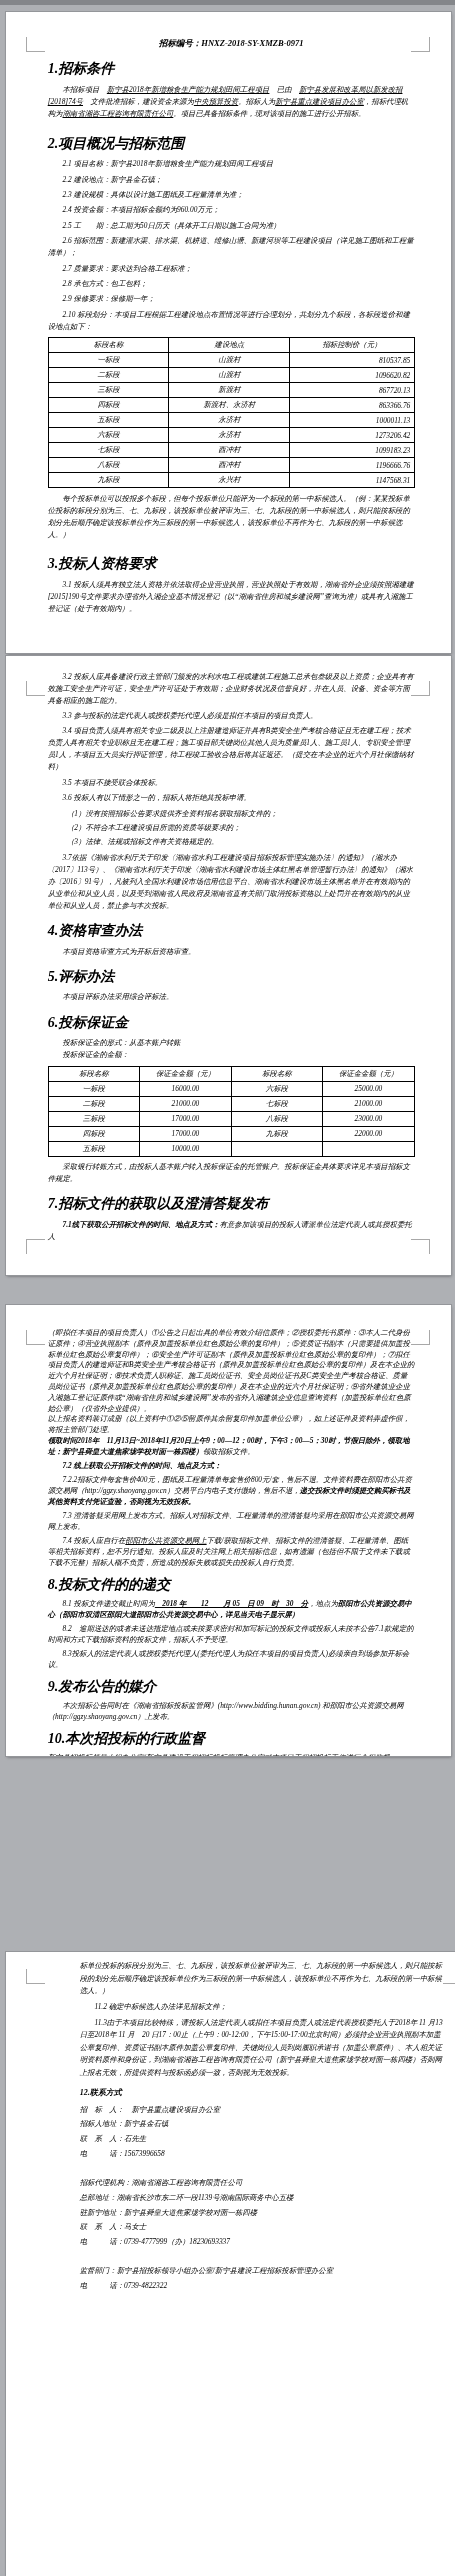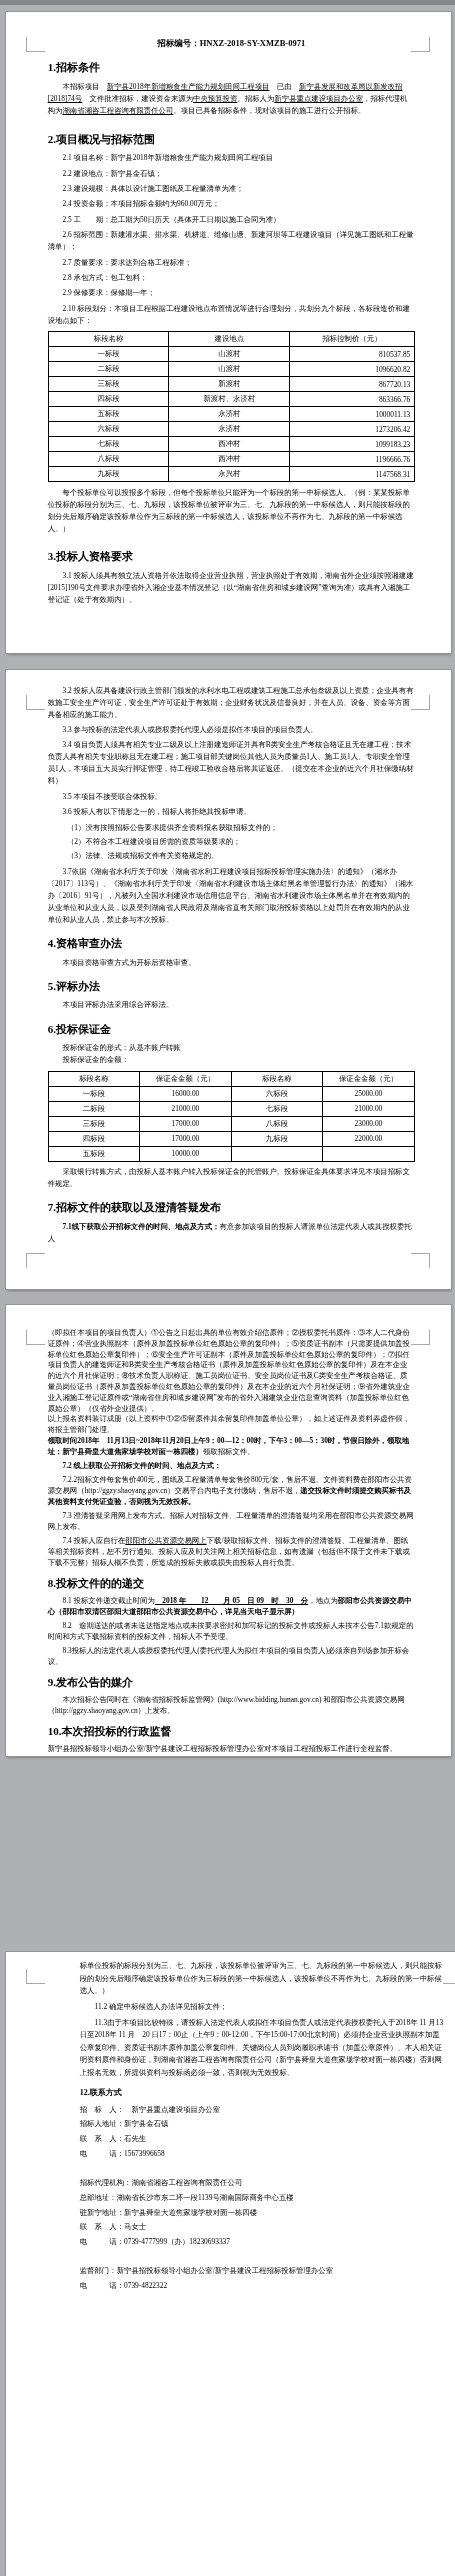--- a/index.html
+++ b/index.html
@@ -9,38 +9,39 @@
     background:#aeb0b4;
     font-family:"Liberation Serif","DejaVu Serif",serif;
     color:#000;
   }
   .topbar{position:absolute;top:0;left:0;right:0;height:5.1px;background:#84868a;}
   .page{
     position:absolute;left:5.7px;width:445px;background:#ffffff;
     outline:0.6px solid #94969a;
     box-shadow:1.1px 1.7px 2.8px rgba(35,35,38,0.55);
     overflow:hidden;
+    font-style:italic;
   }
   #p1{top:12px;height:641px;}
-  #p2{top:670px;height:619px;}
+  #p2{top:656px;height:619px;}
   #p3{top:1305px;height:451px;}
   #p4{top:1952px;height:624px;padding-left:32px;}
   .inner{position:relative;height:100%;box-sizing:border-box;}
   #p1 .inner{padding:14.7px 36px 0 42px;}
   #p2 .inner{padding:11.3px 36px 0 42px;}
   #p3 .inner{padding:23px 36px 0 42px;}
   #p4 .inner{padding:8px 36px 0 42px;}
   .cm{position:absolute;width:18px;height:13.6px;border:0 solid #a8a8a8;}
   .cm.tl{left:20.4px;top:25px;border-left-width:0.6px;border-bottom-width:0.6px;}
   .cm.tr{right:20.4px;top:25px;border-right-width:0.6px;border-bottom-width:0.6px;}
   .cm.bl{left:20.4px;bottom:21.5px;border-left-width:0.6px;border-top-width:0.6px;}
   .cm.br{right:20.4px;bottom:21.5px;border-right-width:0.6px;border-top-width:0.6px;}
   #p4 .cm.tl,#p4 .cm.tr{top:17px;}
   .title{font-size:8.5px;font-weight:bold;text-align:center;margin:11.3px 0 9px;}
-  .sec{font-size:11px;font-weight:bold;margin:10.2px 0 5.7px;}
+  .sec{font-size:14px;font-weight:bold;margin:10.2px 0 5.7px;}
   .sec.mt{margin-top:14.7px;}
   .sec.small{font-size:8px;margin:8px 0 4.5px;}
   p{margin:3.4px 0;font-size:7.4px;line-height:12px;}
   .ind{text-indent:2em;}
   .noind{text-indent:0;margin:0;}
   .sub{text-indent:2.6em;margin:2.3px 0;}
   .b{font-weight:bold;}
   .u{text-decoration:underline;}
   .bu{font-weight:bold;text-decoration:underline;}
   .tbl{width:100%;border-collapse:collapse;margin:4.5px 0;padding-left:20px;}

